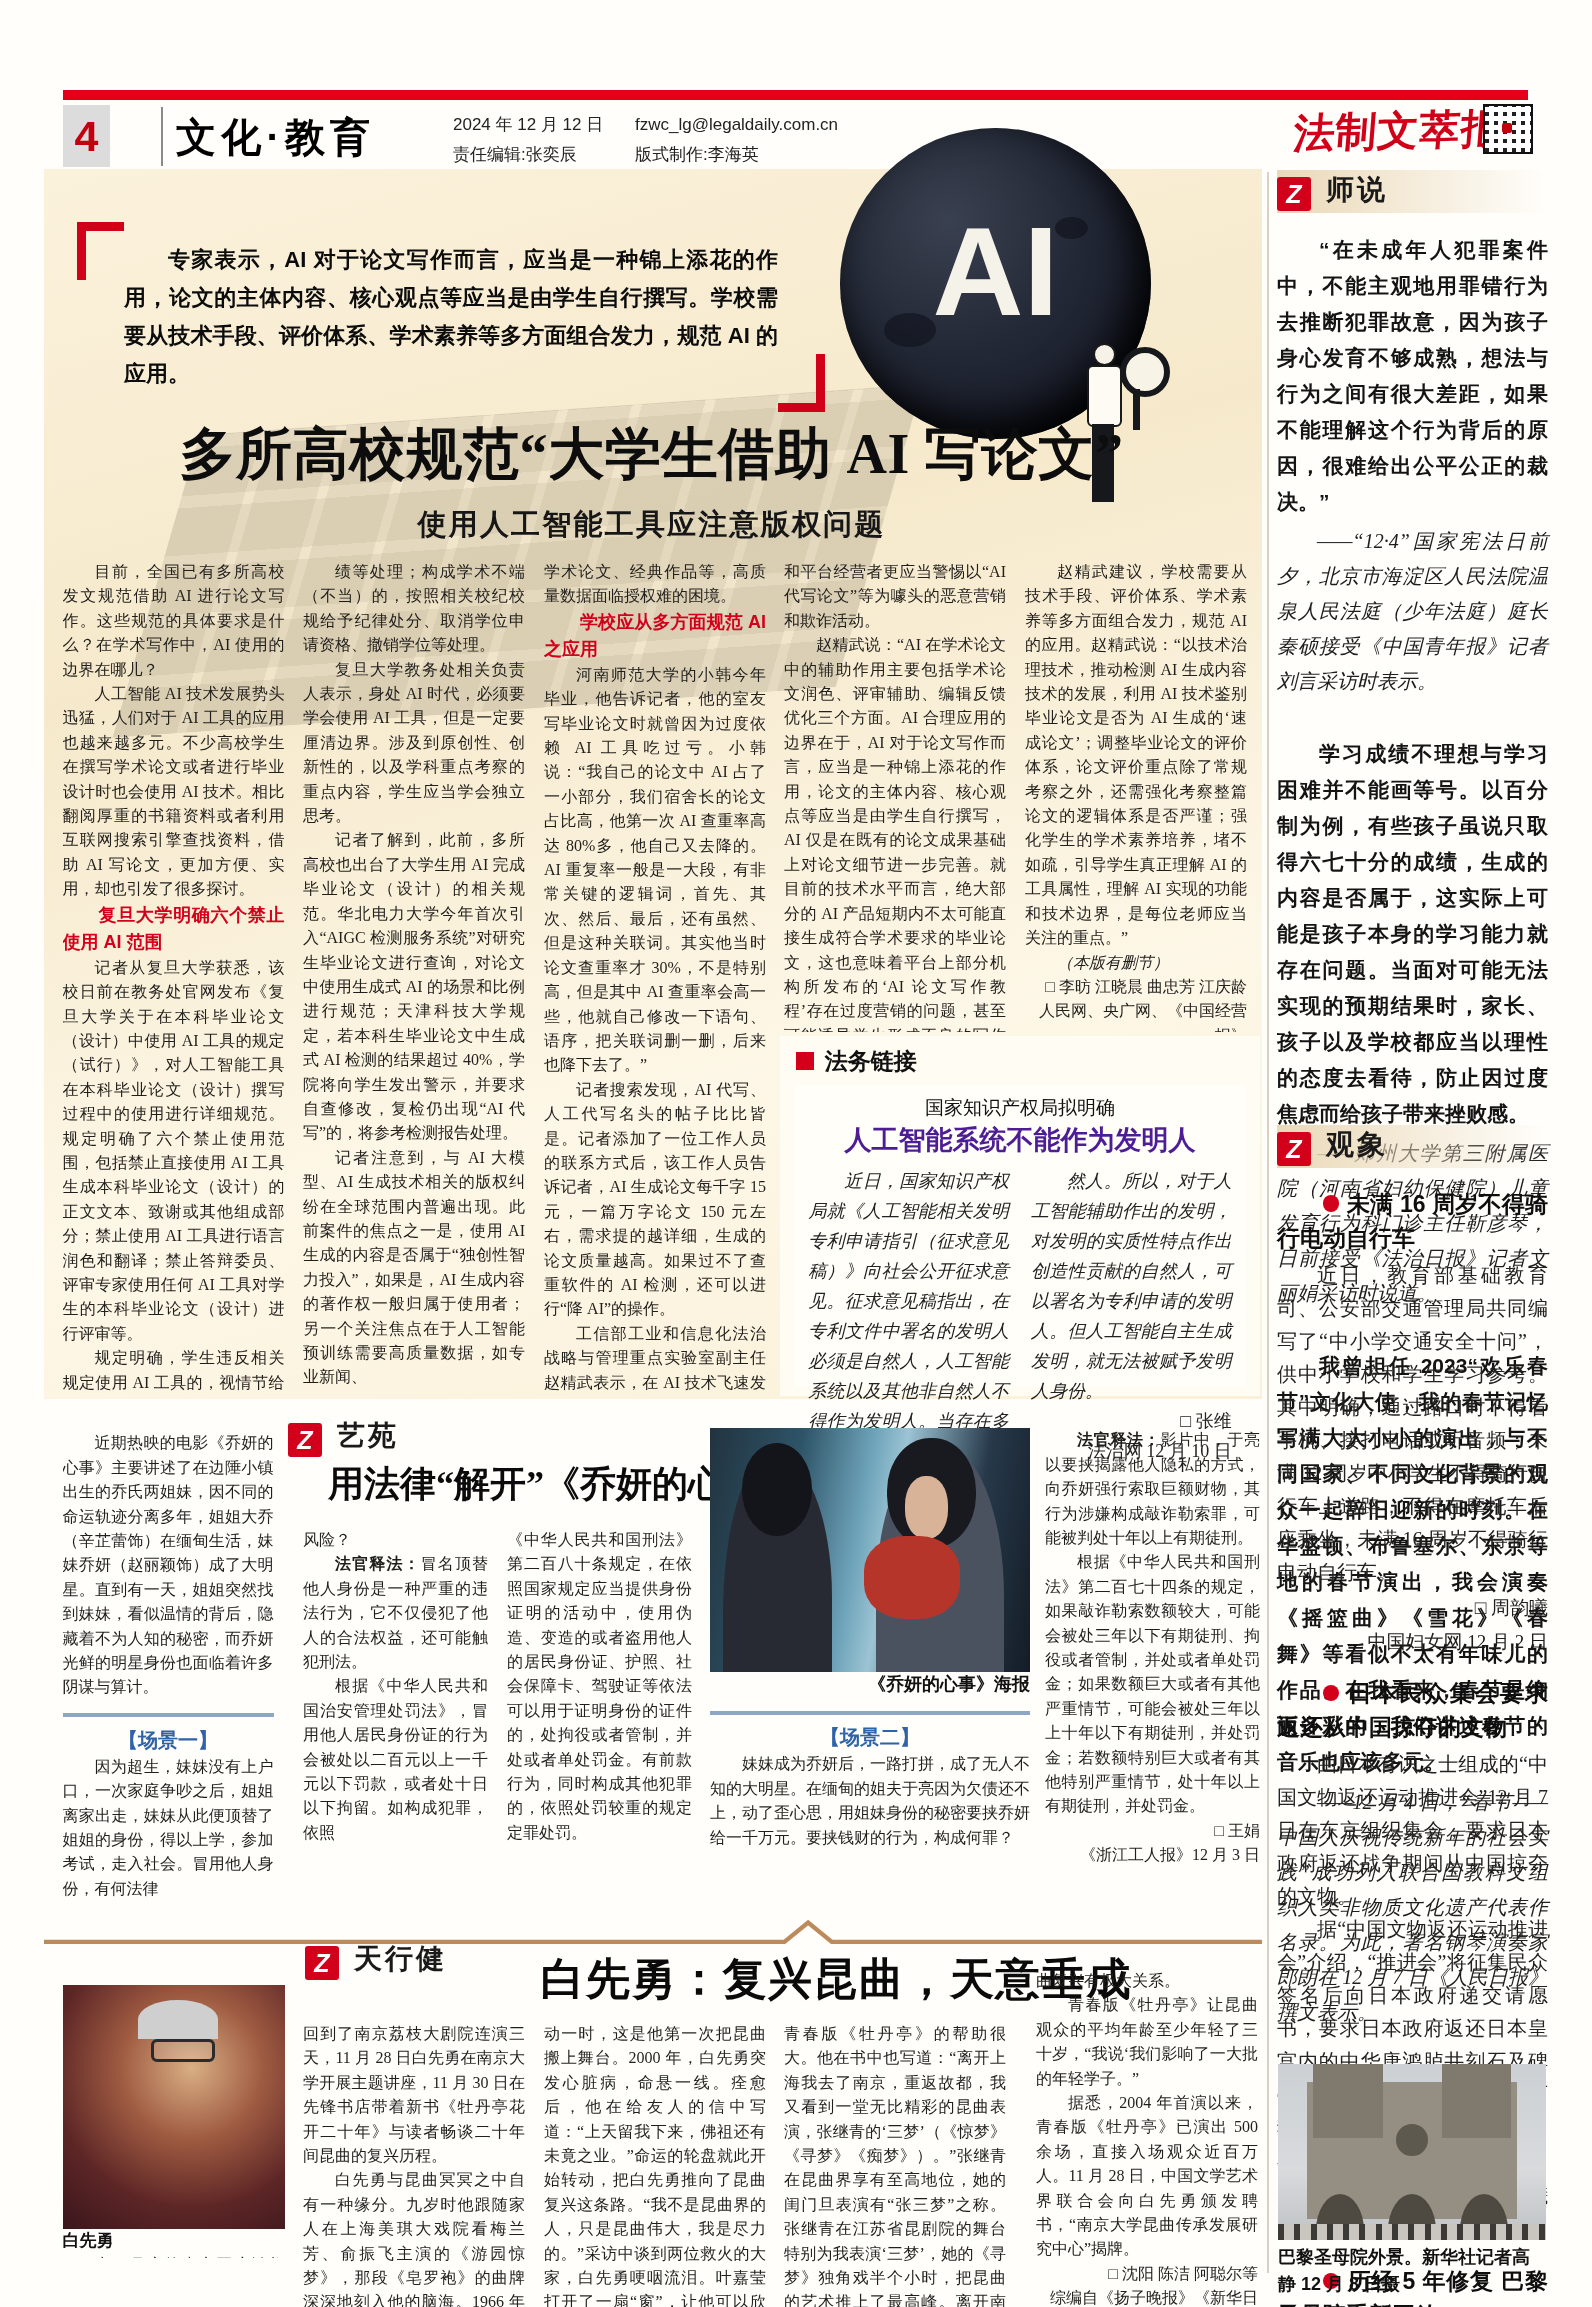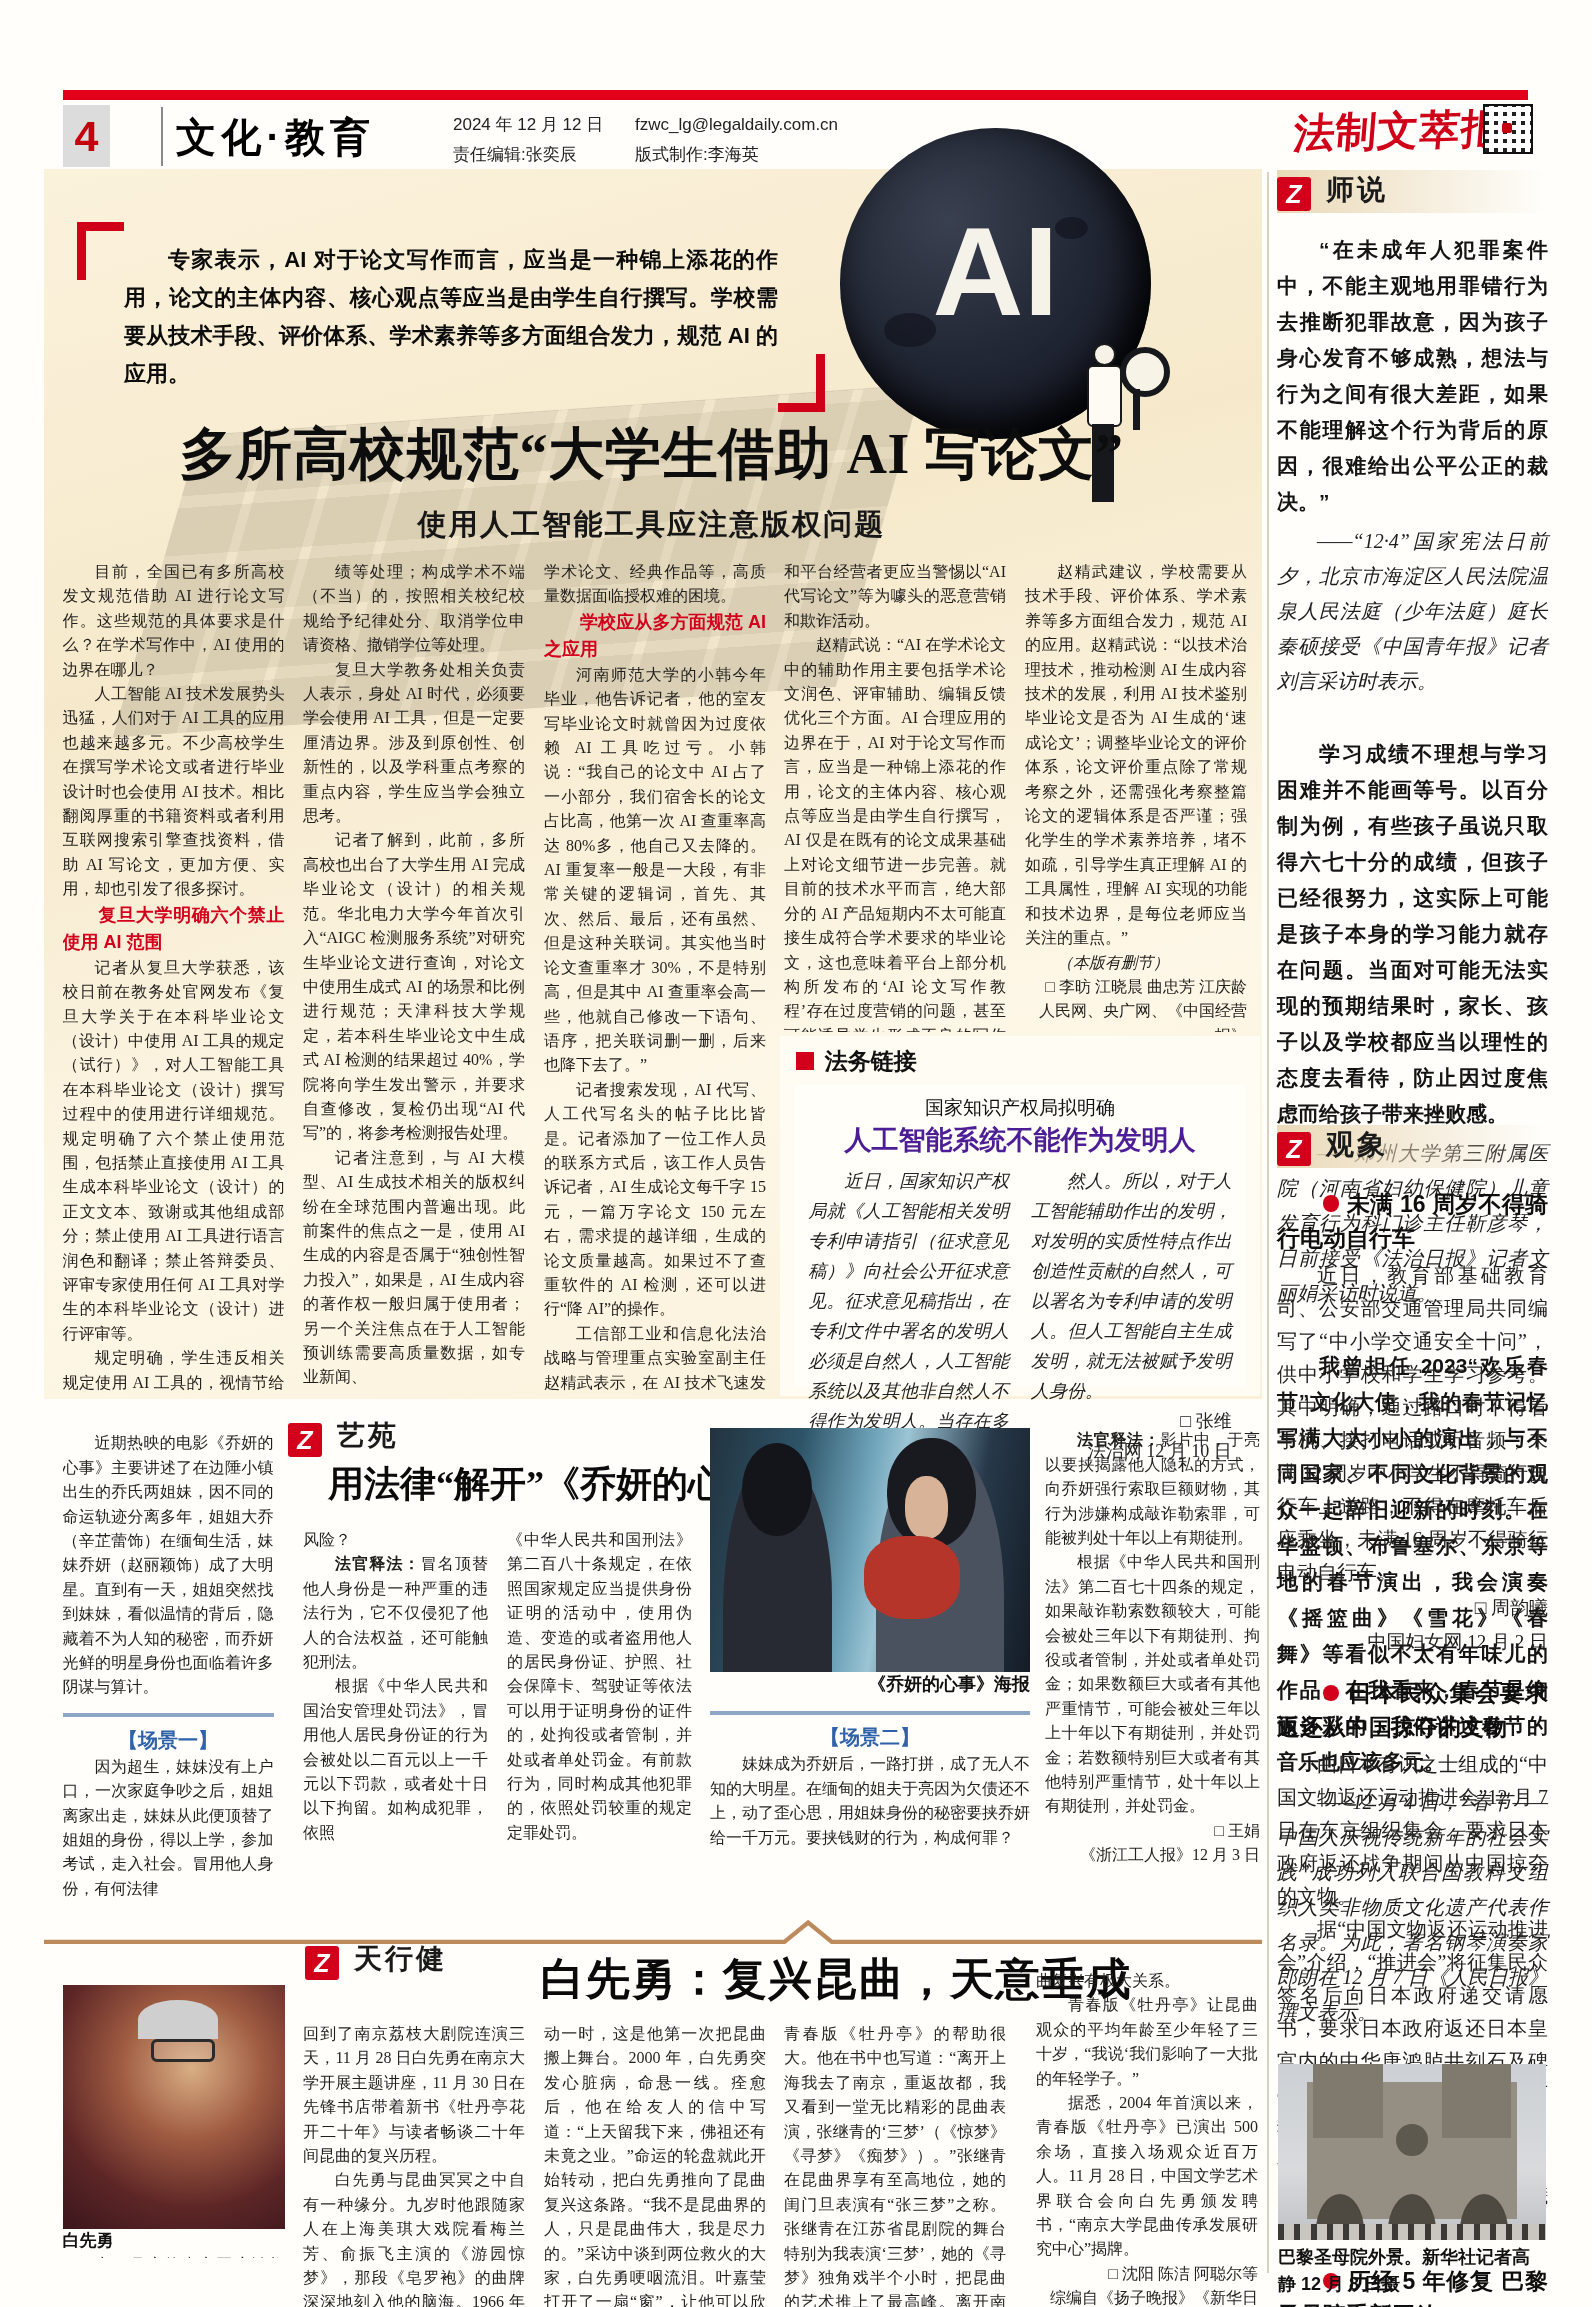--- a/index.html
+++ b/index.html
@@ -218,21 +218,21 @@
 
   <div class="abs sidebar-line"></div>
 
   <div class="abs shishuo">
     <div class="logo-row">
       <span class="zlogo">Z</span>
       <span class="sec-label">师说</span>
     </div>
     <p class="sq" style="margin-top:19px">“在未成年人犯罪案件中，不能主观地用罪错行为去推断犯罪故意，因为孩子身心发育不够成熟，想法与行为之间有很大差距，如果不能理解这个行为背后的原因，很难给出公平公正的裁决。”</p>
     <p class="sa">——“12·4”国家宪法日前夕，北京市海淀区人民法院温泉人民法庭（少年法庭）庭长秦硕接受《中国青年报》记者刘言采访时表示。</p>
-    <p class="sq" style="margin-top:37px">学习成绩不理想与学习困难并不能画等号。以百分制为例，有些孩子虽说只取得六七十分的成绩，但孩子已经很努力，这实际上可能是孩子本身的学习能力就存在问题。当面对可能无法实现的预期结果时，家长、孩子以及学校都应当以理性的态度去看待，防止因过度焦虑而给孩子带来挫败感。</p>
+    <p class="sq" style="margin-top:37px">学习成绩不理想与学习困难并不能画等号。以百分制为例，有些孩子虽说只取得六七十分的成绩，生成的内容是否属于，这实际上可能是孩子本身的学习能力就存在问题。当面对可能无法实现的预期结果时，家长、孩子以及学校都应当以理性的态度去看待，防止因过度焦虑而给孩子带来挫败感。</p>
     <p class="sa">——郑州大学第三附属医院（河南省妇幼保健院）儿童发育行为科门诊主任靳彦琴，日前接受《法治日报》记者文丽娟采访时说道。</p>
     <p class="sq" style="margin-top:37px">我曾担任 2023“欢乐春节”文化大使，我的春节记忆写满大大小小的演出，与不同国家、不同文化背景的观众一起辞旧迎新的时刻。在华盛顿、布鲁塞尔、东京等地的春节演出，我会演奏《摇篮曲》《雪花》《春舞》等看似不太有年味儿的作品。在我看来，春节是绚丽多彩的，我们讲述春节的音乐也应该多元。</p>
     <p class="sa">——12 月 4 日，“春节——中国人庆祝传统新年的社会实践”成功列入联合国教科文组织人类非物质文化遗产代表作名录。为此，著名钢琴演奏家郎朗在 12 月 7 日《人民日报》撰文表示。</p>
   </div>
 
   <div class="abs gx">
     <div class="logo-row">
       <span class="zlogo">Z</span>
       <span class="sec-label">观象</span>
     </div>

